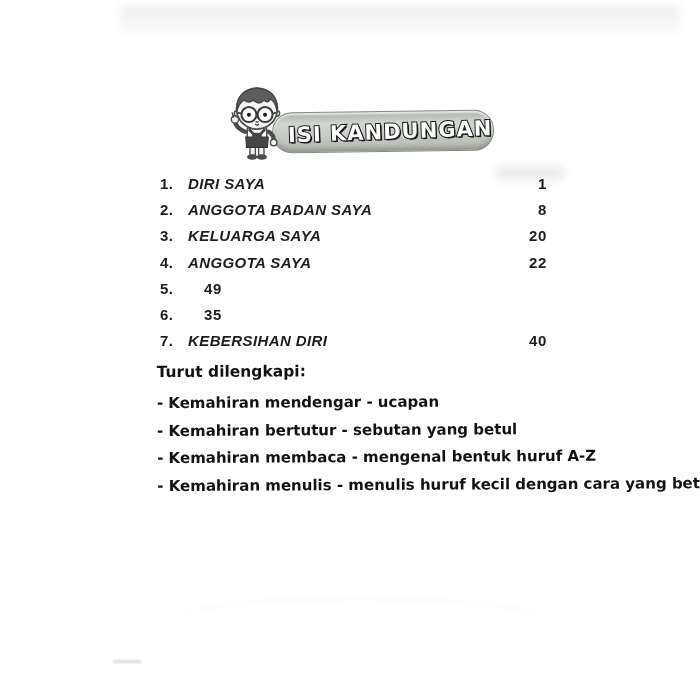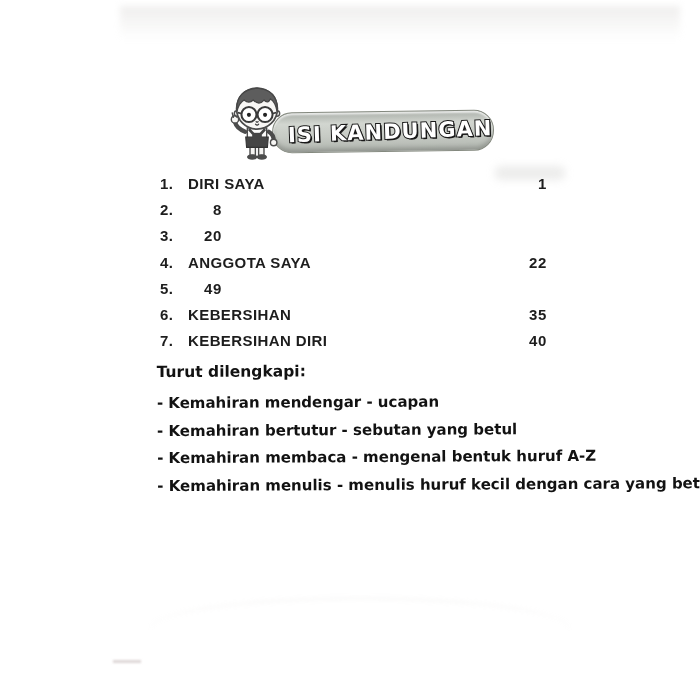--- a/index.html
+++ b/index.html
@@ -55,21 +55,21 @@
     transform:rotate(-1.2deg);
     white-space:nowrap;
   }
   .mascot{position:absolute;left:214px;top:78px;width:86px;height:86px;}
 
   
   .toc{position:absolute;left:160px;top:170px;width:387px;color:#1d1d1d;}
   .toc-row{display:flex;align-items:center;height:26.3px;
     font-size:15px;font-weight:600;letter-spacing:.4px;}
   .toc-num{width:28px;flex:0 0 28px;}
-  .toc-title{flex:1;}
+  .toc-title{flex:1;font-style:italic;}
   .toc-page{flex:0 0 34px;text-align:right;font-weight:600;letter-spacing:.6px;}
 
   
   .extras{
     position:absolute;left:157px;top:362px;width:420px;color:#121212;
     font-family:"DejaVu Sans",sans-serif;font-weight:700;
     transform:rotate(-0.3deg);
   }
   .extras-heading{font-size:15.5px;margin-bottom:9px;}
   .extras-item{font-size:15px;line-height:27.6px;white-space:nowrap;}
@@ -133,38 +133,39 @@
   </div>
 
   <div class="toc">
     <div class="toc-row">
       <span class="toc-num">1.</span>
       <span class="toc-title">DIRI SAYA</span>
       <span class="toc-page">1</span>
     </div>
     <div class="toc-row">
       <span class="toc-num">2.</span>
+      <span class="toc-title">ANGGOTA BADAN SAYA</span>
       <span class="toc-page">8</span>
     </div>
     <div class="toc-row">
       <span class="toc-num">3.</span>
+      <span class="toc-title">KELUARGA SAYA</span>
       <span class="toc-page">20</span>
     </div>
     <div class="toc-row">
       <span class="toc-num">4.</span>
       <span class="toc-title">ANGGOTA SAYA</span>
       <span class="toc-page">22</span>
     </div>
     <div class="toc-row">
       <span class="toc-num">5.</span>
       <span class="toc-page">49</span>
     </div>
     <div class="toc-row">
       <span class="toc-num">6.</span>
-      <span class="toc-title">KEBERSIHAN</span>
       <span class="toc-page">35</span>
     </div>
     <div class="toc-row">
       <span class="toc-num">7.</span>
       <span class="toc-title">KEBERSIHAN DIRI</span>
       <span class="toc-page">40</span>
     </div>
   </div>
 
   <div class="extras">

